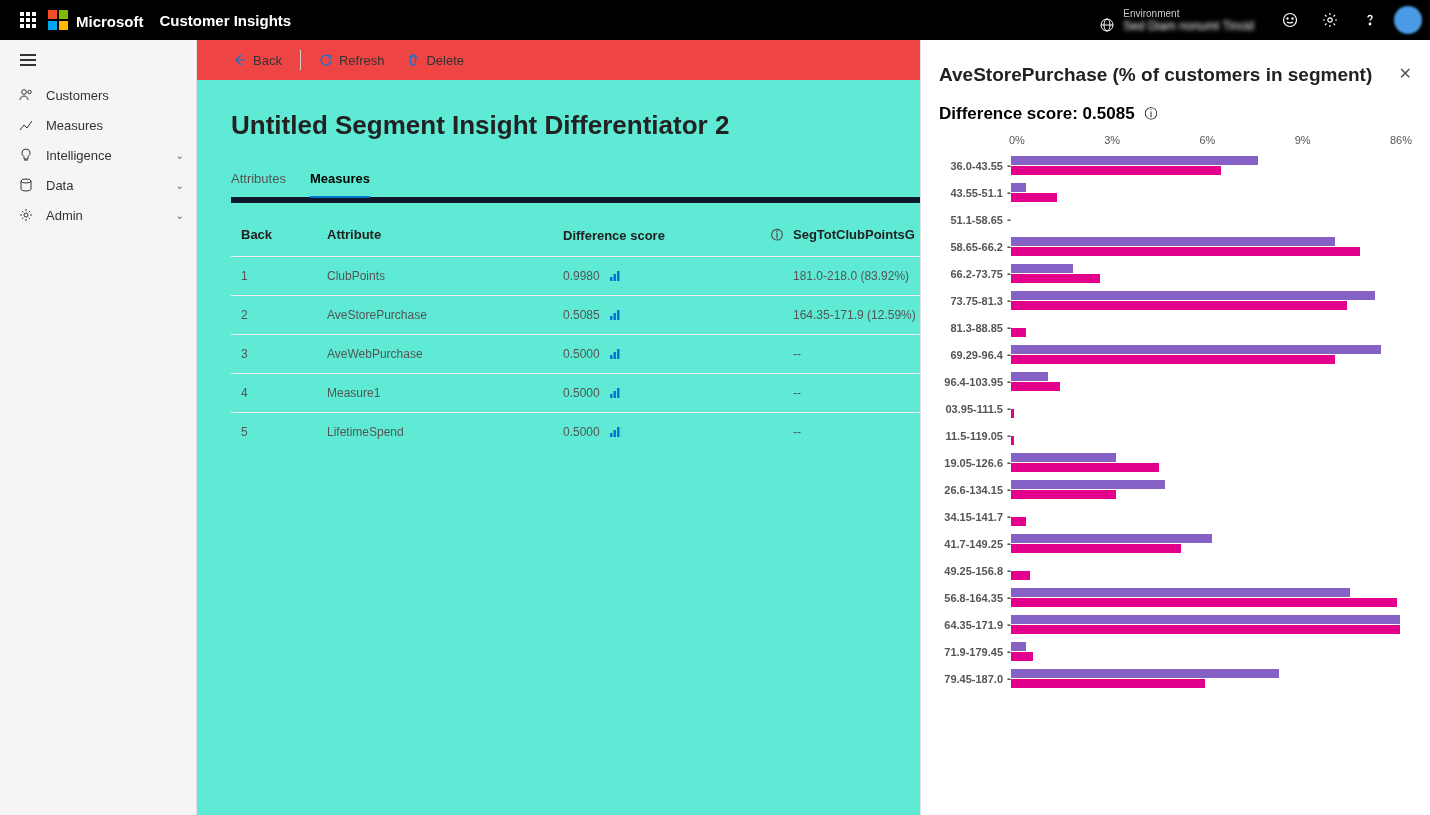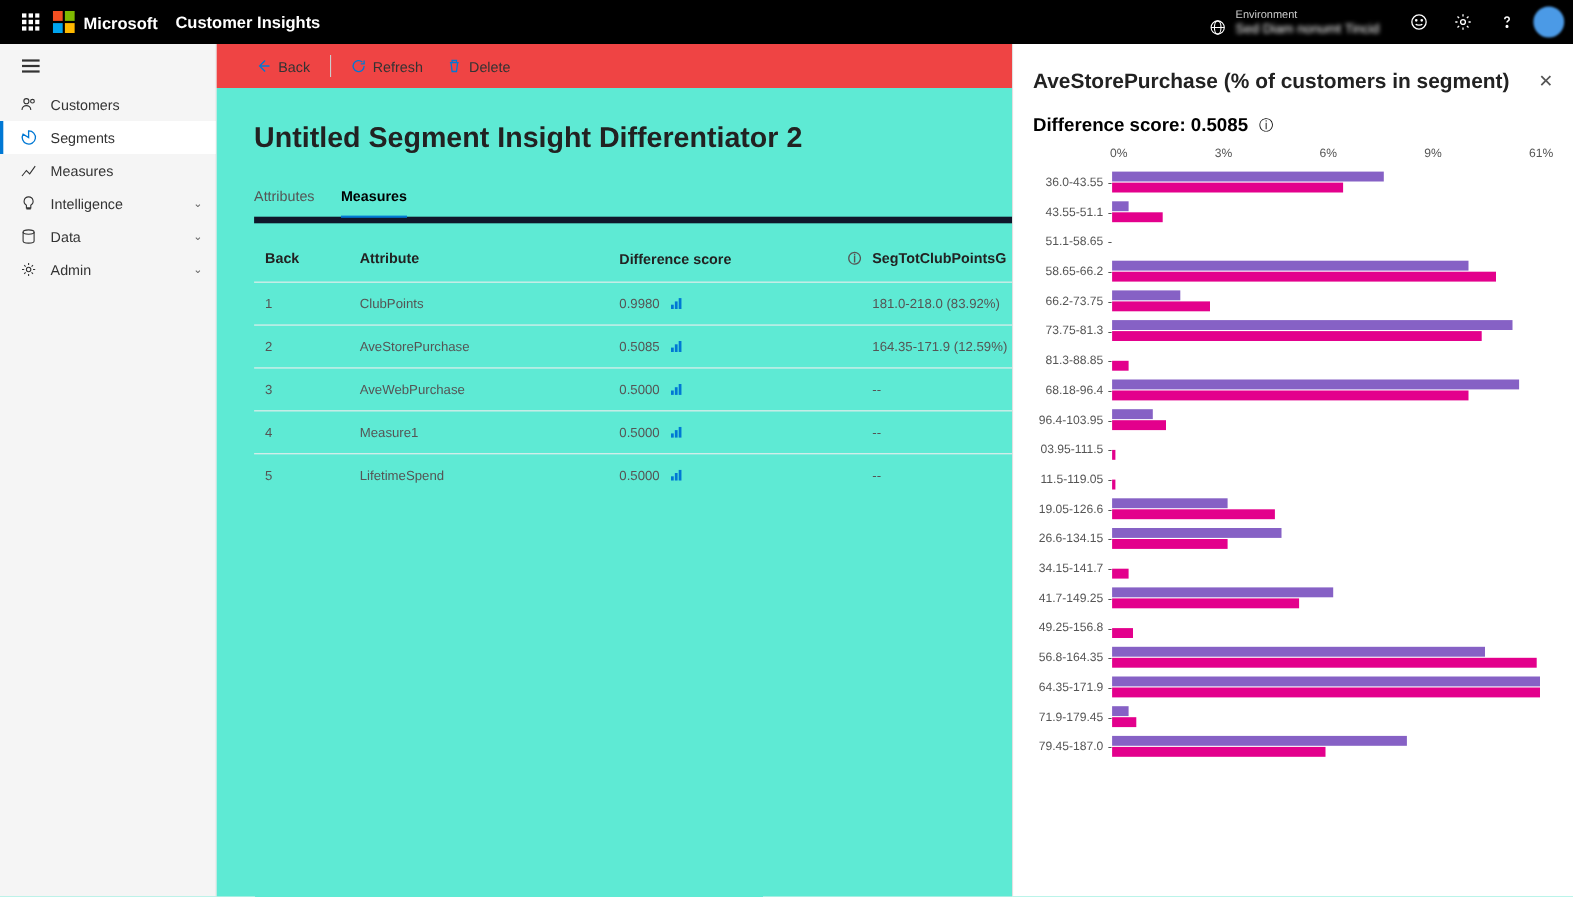--- a/index.html
+++ b/index.html
@@ -67,21 +67,21 @@
 .legend { display: flex; gap: 16px; margin-top: 22px; font-size: 12px; }
 .lg { display: flex; align-items: center; gap: 6px; }
 .lg-sw { width: 12px; height: 12px; }
 .purple { background: #8661c5; }
 .pink { background: #e3008c; }
 
 
 .chart-wrap { margin-top: 10px; }
 .chart-axis { display: flex; font-size: 11px; color: #555; padding-left: 70px; justify-content: space-between; padding-right: 0px; margin-bottom: 6px; }
 .chart-rows { }
-.chart-row { display: flex; align-items: center; height: 27px; }
+.chart-row { display: flex; align-items: center; height: 27px; font-weight: bold; }
 .chart-label { width: 68px; text-align: right; font-size: 11px; color: #555; padding-right: 4px; }
 .chart-tick { width: 4px; text-align: center; color: #555; font-size: 12px; }
 .chart-bars { flex: 1; position: relative; height: 22px; }
 .bar { position: absolute; height: 9px; left: 0; }
 .bar.p { top: 1px; background: #8661c5; }
 .bar.k { top: 11px; background: #e3008c; }
 
 svg { display: block; }
 </style>
 </head>
@@ -160,28 +160,20 @@
     <div class="nav-item">
       <span class="nav-icon">
           <svg width="16" height="16" viewBox="0 0 16 16" fill="none" stroke="#333" stroke-width="1">
             <circle cx="6" cy="5" r="2.3"></circle>
             <path d="M2 13c0-2.5 2-4 4-4s4 1.5 4 4"></path>
             <circle cx="11.5" cy="5" r="1.7"></circle>
           </svg>
         </span>
       <span>Customers</span>
     </div>
-    <div class="nav-item active">
-      <span class="nav-icon">
-          <svg width="16" height="16" viewBox="0 0 16 16" fill="none" stroke="#0078d4" stroke-width="1.2">
-            <path d="M8 8V2a6 6 0 1 1-5 3z"></path>
-          </svg>
-        </span>
-      <span>Segments</span>
-    </div>
     <div class="nav-item">
       <span class="nav-icon">
           <svg width="16" height="16" viewBox="0 0 16 16" fill="none" stroke="#333" stroke-width="1">
             <path d="M2 13l4-5 3 3 5-7"></path>
           </svg>
         </span>
       <span>Measures</span>
     </div>
     <div class="nav-item">
       <span class="nav-icon">
@@ -347,21 +339,21 @@
         <span>Difference score: 0.5085</span>
         <span style="font-size:13px;font-weight:400;">ⓘ</span>
       </div>
 
       <div class="chart-wrap">
         <div class="chart-axis" id="chart-axis">
             <span>0%</span>
             <span>3%</span>
             <span>6%</span>
             <span>9%</span>
-            <span>61%</span>
+            <span>86%</span>
           </div>
         <div class="chart-rows" id="chart-rows">
             <div class="chart-row">
     <div class="chart-label">36.0-43.55</div>
     <div class="chart-tick">-</div>
     <div class="chart-bars">
       <div class="bar p" style="width:61.54%"></div>
       <div class="bar k" style="width:52.31%"></div>
     </div>
             </div>
@@ -407,21 +399,21 @@
             </div>
             <div class="chart-row">
     <div class="chart-label">81.3-88.85</div>
     <div class="chart-tick">-</div>
     <div class="chart-bars">
       <div class="bar p" style="width:0.00%"></div>
       <div class="bar k" style="width:3.85%"></div>
     </div>
             </div>
             <div class="chart-row">
-    <div class="chart-label">68.18-96.4</div>
+    <div class="chart-label">69.29-96.4</div>
     <div class="chart-tick">-</div>
     <div class="chart-bars">
       <div class="bar p" style="width:92.31%"></div>
       <div class="bar k" style="width:80.77%"></div>
     </div>
             </div>
             <div class="chart-row">
     <div class="chart-label">96.4-103.95</div>
     <div class="chart-tick">-</div>
     <div class="chart-bars">

